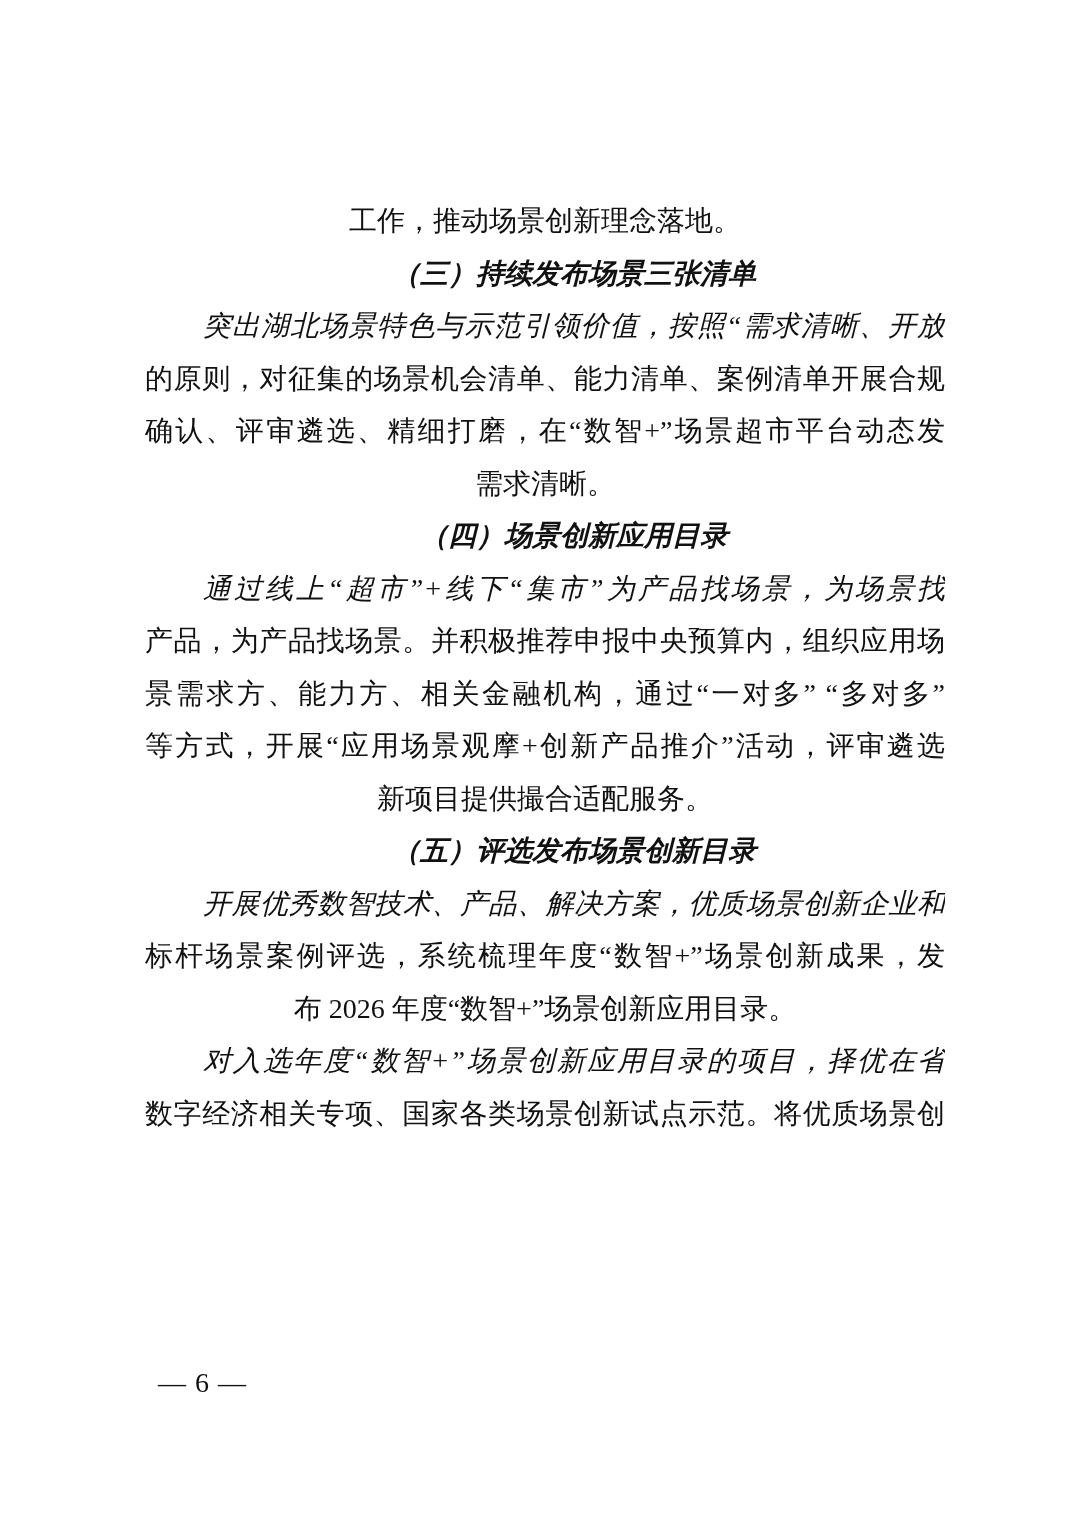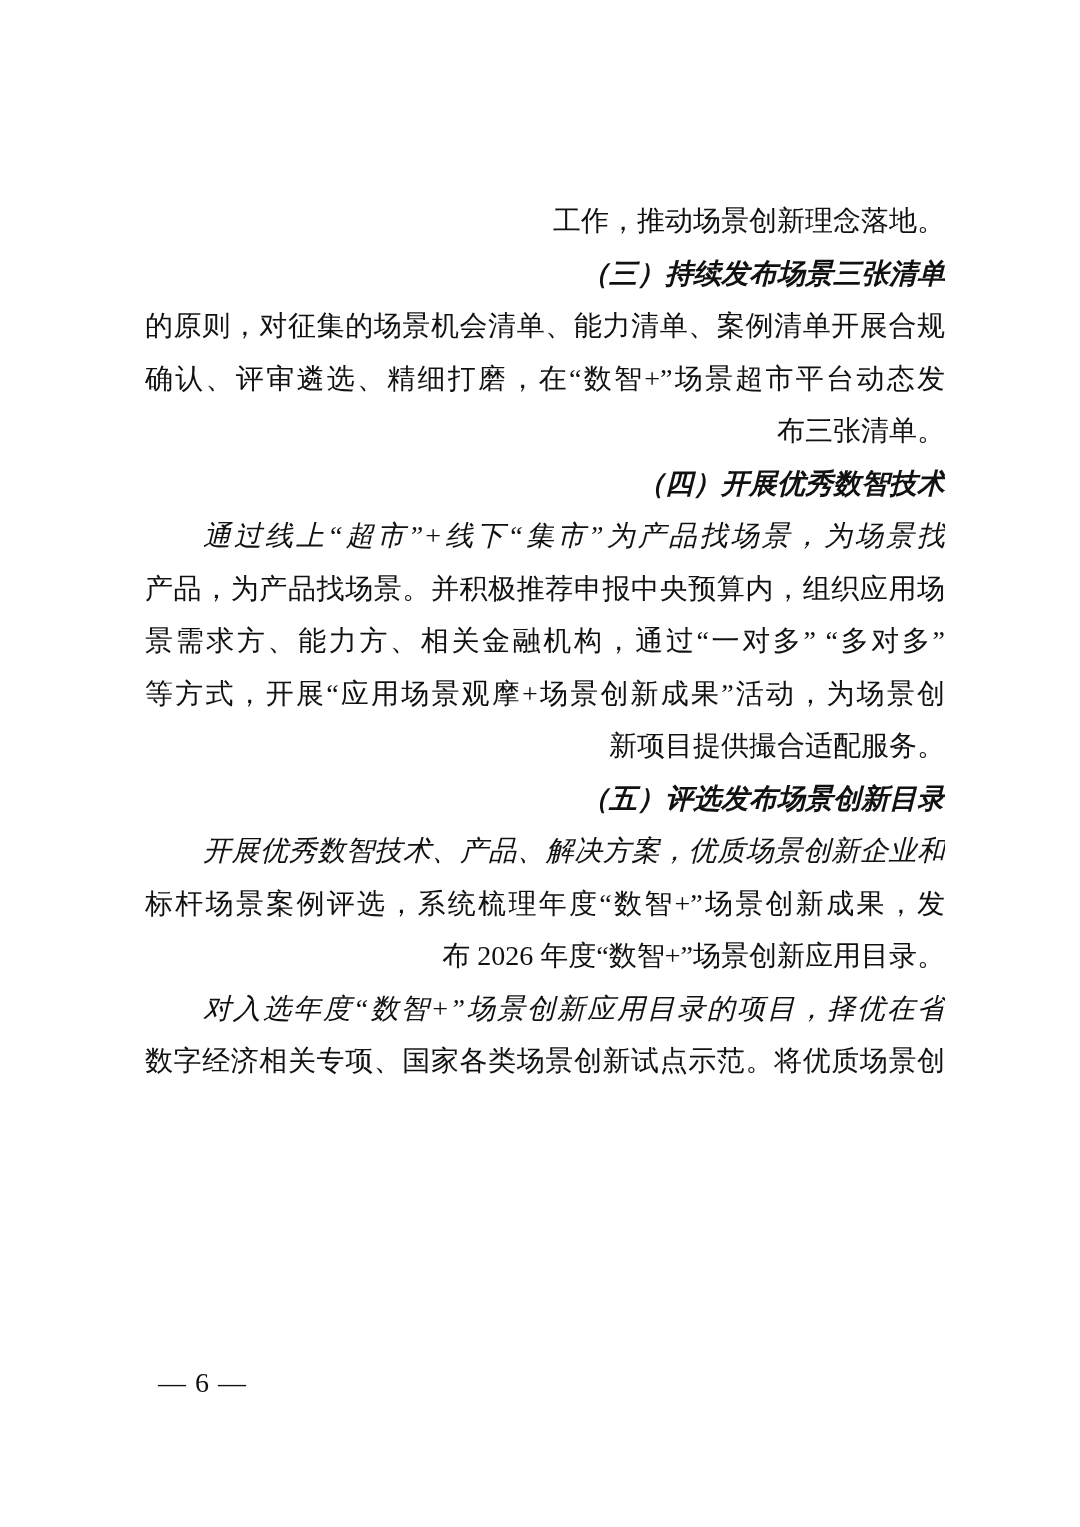--- a/index.html
+++ b/index.html
@@ -20,21 +20,21 @@
     position: absolute;
     left: 145px;
     top: 195px;
     width: 800px;
   }
   .line {
     height: 52.5px;
     line-height: 52.5px;
     font-size: 28px;
     letter-spacing: 0;
-    text-align: right;
+    text-align: center;
     white-space: normal;
     overflow: hidden;
   }
   .line.full {
     text-align: justify;
     text-align-last: justify;
   }
   .line.indent {
     padding-left: 58px;
     font-style: italic;
@@ -58,28 +58,29 @@
     letter-spacing: 1px;
   }
 </style>
 </head>
 <body>
 
 <div class="page">
   <div class="content" id="content">
       <div class="line body">工作，推动场景创新理念落地。</div>
       <div class="line h3 indent">（三）持续发布场景三张清单</div>
+      <div class="line body indent full">突出湖北场景特色与示范引领价值，按照“需求清晰、开放</div>
       <div class="line body full">的原则，对征集的场景机会清单、能力清单、案例清单开展合规</div>
       <div class="line body full">确认、评审遴选、精细打磨，在“数智+”场景超市平台动态发</div>
-      <div class="line body">布三张清单。</div>
-      <div class="line h3 indent">（四）开展优秀数智技术</div>
+      <div class="line body">需求清晰。</div>
+      <div class="line h3 indent">（四）场景创新应用目录</div>
       <div class="line body indent full">通过线上“超市”+线下“集市”为产品找场景，为场景找</div>
       <div class="line body full">产品，为产品找场景。并积极推荐申报中央预算内，组织应用场</div>
       <div class="line body full">景需求方、能力方、相关金融机构，通过“一对多” “多对多”</div>
-      <div class="line body full">等方式，开展“应用场景观摩+场景创新成果”活动，为场景创</div>
+      <div class="line body full">等方式，开展“应用场景观摩+创新产品推介”活动，评审遴选</div>
       <div class="line body">新项目提供撮合适配服务。</div>
       <div class="line h3 indent">（五）评选发布场景创新目录</div>
       <div class="line body indent full">开展优秀数智技术、产品、解决方案，优质场景创新企业和</div>
       <div class="line body full">标杆场景案例评选，系统梳理年度“数智+”场景创新成果，发</div>
       <div class="line body">布 2026 年度“数智+”场景创新应用目录。</div>
       <div class="line body indent full">对入选年度“数智+”场景创新应用目录的项目，择优在省</div>
       <div class="line body full">数字经济相关专项、国家各类场景创新试点示范。将优质场景创</div>
     </div>
   <div class="footer">— 6 —</div>
 </div>

